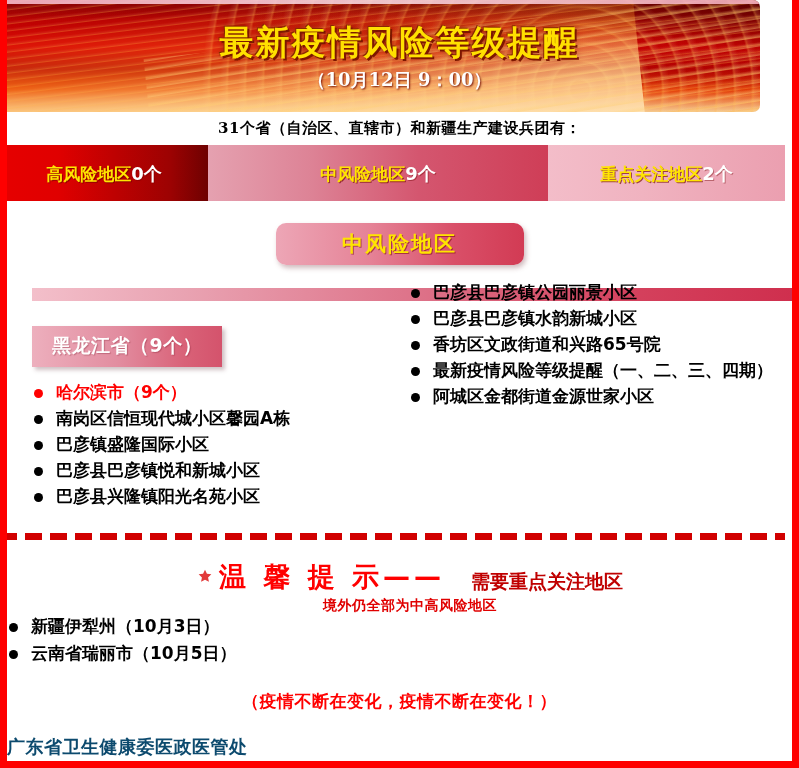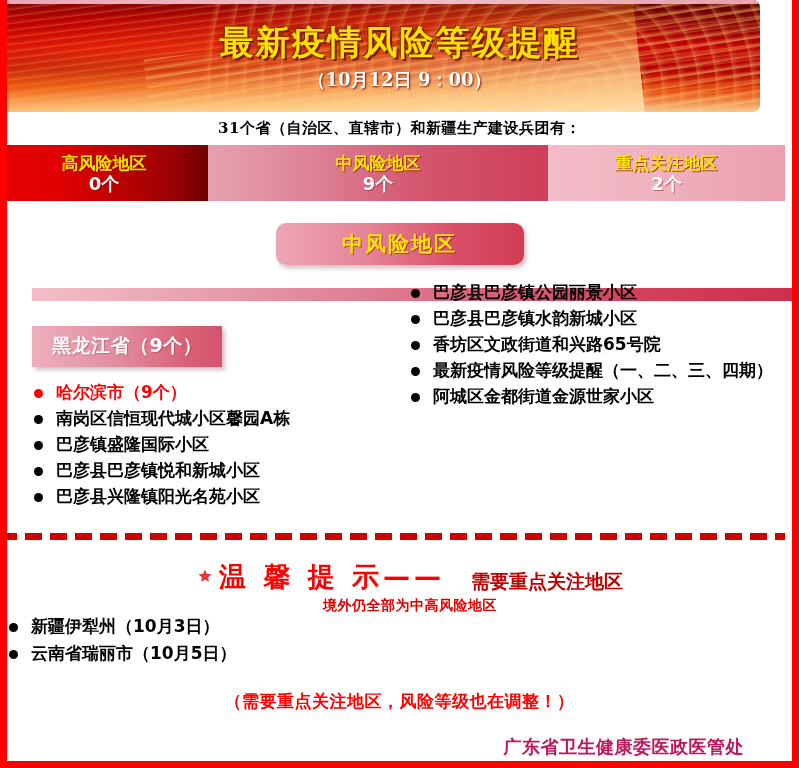--- a/index.html
+++ b/index.html
@@ -158,21 +158,21 @@
 
   
   .stats {
     display: flex;
     width: 785px;
     margin-left: -7px;
     height: 56px;
   }
   .stat {
     display: flex;
-    flex-direction: column;
+    flex-direction: row;
     align-items: center;
     justify-content: center;
     box-sizing: border-box;
     padding-top: 2px;
   }
   .stat-high  { width: 208px; background: linear-gradient(to right, #e60000 0%, #e00000 28%, #9c0202 82%, #6e0101 100%); }
   .stat-mid   { width: 340px; background: linear-gradient(to right, #e5a1b0 0%, #dd8396 30%, #d4566f 62%, #cf3e57 100%); }
   .stat-focus { width: 237px; background: linear-gradient(to right, #f3bdc9 0%, #f0b3c0 40%, #eda7b6 75%, #eb9fb0 100%); }
   .stat .label {
     font-family: "DejaVu Sans", "Liberation Sans", sans-serif;
@@ -329,25 +329,25 @@
     text-align: center;
     font-family: "DejaVu Serif", "Liberation Serif", serif;
     font-weight: bold;
     font-size: 17px;
     color: #ff0000;
     letter-spacing: .5px;
   }
   .signature {
     margin-top: 22px;
     padding-right: 48px;
-    text-align: right;
+    text-align: left;
     font-family: "DejaVu Sans", "Liberation Sans", sans-serif;
     font-weight: bold;
     font-size: 18px;
-    color: #be185d;
+    color: #0c4a6e;
     letter-spacing: .5px;
   }
 </style>
 </head>
 <body>
 
 <div id="poster">
 
   <div class="banner">
     <div class="banner-streaks"></div>
@@ -463,16 +463,16 @@
     <li>
       <span class="dot"></span>
       <span>新疆伊犁州（10月3日）</span>
     </li>
     <li>
       <span class="dot"></span>
       <span>云南省瑞丽市（10月5日）</span>
     </li>
   </ul>
 
-  <div class="footer-note">（需要重点关注地区，风险等级也在调整！）</div>
+  <div class="footer-note">（疫情不断在变化，疫情不断在变化！）</div>
   <div class="signature">广东省卫生健康委医政医管处</div>
 
 </div>
 
 </body></html>

